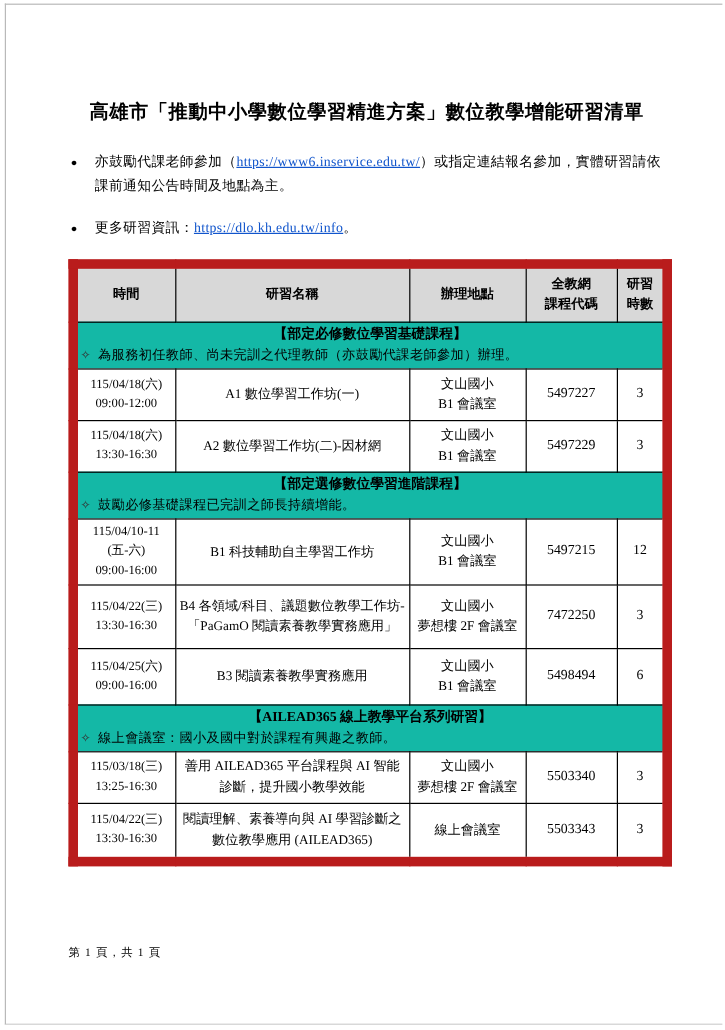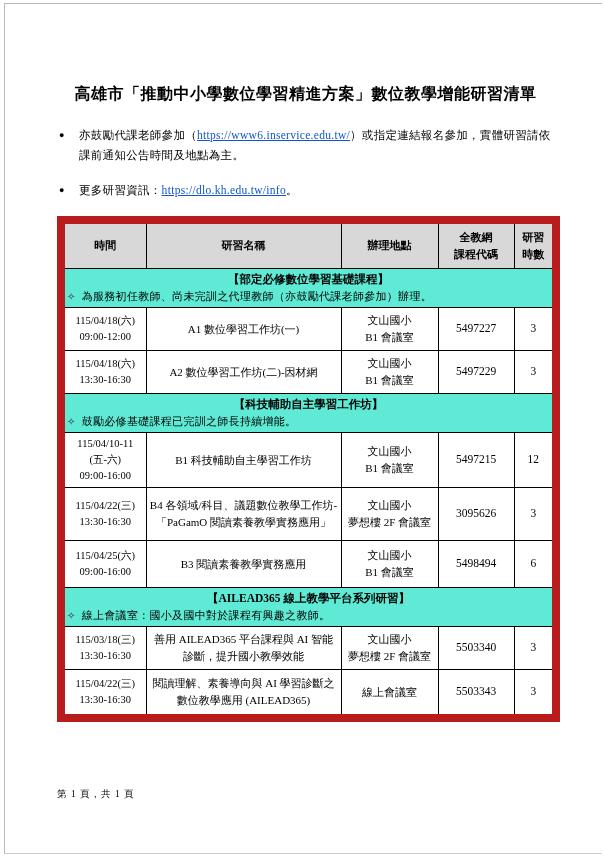--- a/index.html
+++ b/index.html
@@ -24,21 +24,21 @@
   .link{color:#1155cc;text-decoration:underline;cursor:pointer;}
   table.schedule{
     border-collapse:collapse;margin-top:13px;width:495px;table-layout:fixed;
     border:8px solid #b91c1c;
   }
   table.schedule td,table.schedule th{
     border:1px solid #000;padding:1px 2px;vertical-align:middle;
   }
   th{background:#d8d8d8;font-weight:bold;font-size:11px;line-height:1.55;text-align:center;}
   tr.hh th{height:42px;}
-  .band td{background:#5eead4;padding:2px 5px;}
+  .band td{background:#14b8a6;padding:2px 5px;}
   .band-title{text-align:center;font-weight:bold;font-size:11.5px;line-height:1.45;}
   .band-note{text-align:left;font-size:11px;line-height:1.5;letter-spacing:0.3px;}
   .diamond{margin-right:6px;font-size:10px;color:#333;}
   td.c{ text-align:center;font-size:11px;line-height:1.5;}
   td.time{font-size:10.5px;}
   td.code{font-size:11.5px;}
   .pre{white-space:pre-line;}
   tr.h40 td{height:36px;} tr.h42 td{height:40px;} tr.h44 td{height:42px;}
   tr.h46 td{height:44px;} tr.h52 td{height:50px;} tr.h54 td{height:52px;}
   .page-footer{margin-top:66px;text-align:left;font-size:9.5px;letter-spacing:1px;}
@@ -104,62 +104,62 @@
 13:30-16:30</td>
         <td class="c">A2 數位學習工作坊(二)-因材網</td>
         <td class="c pre">文山國小
 B1 會議室</td>
         <td class="c code">5497229</td>
         <td class="c code">3</td>
       </tr>
 
       <tr class="band h40">
         <td colspan="5">
-          <div class="band-title">【科技輔助自主學習工作坊】</div>
+          <div class="band-title">【部定選修數位學習進階課程】</div>
           <div class="band-note"><span class="diamond">✧</span><span>鼓勵必修基礎課程已完訓之師長持續增能。</span></div>
         </td>
       </tr>
       <tr class="h54">
         <td class="c time pre">115/04/10-11
 (五-六)
 09:00-16:00</td>
         <td class="c">B1 科技輔助自主學習工作坊</td>
         <td class="c pre">文山國小
 B1 會議室</td>
         <td class="c code">5497215</td>
         <td class="c code">12</td>
       </tr>
       <tr class="h52">
         <td class="c time pre">115/04/22(三)
 13:30-16:30</td>
         <td class="c">B4 各領域/科目、議題數位教學工作坊-「PaGamO 閱讀素養教學實務應用」</td>
         <td class="c pre">文山國小
 夢想樓 2F 會議室</td>
-        <td class="c code">3095626</td>
+        <td class="c code">7472250</td>
         <td class="c code">3</td>
       </tr>
       <tr class="h46">
         <td class="c time pre">115/04/25(六)
 09:00-16:00</td>
         <td class="c">B3 閱讀素養教學實務應用</td>
         <td class="c pre">文山國小
 B1 會議室</td>
         <td class="c code">5498494</td>
         <td class="c code">6</td>
       </tr>
 
       <tr class="band h40">
         <td colspan="5">
           <div class="band-title">【AILEAD365 線上教學平台系列研習】</div>
           <div class="band-note"><span class="diamond">✧</span><span>線上會議室：國小及國中對於課程有興趣之教師。</span></div>
         </td>
       </tr>
       <tr class="h42">
         <td class="c time pre">115/03/18(三)
-13:30-16:30</td>
+13:25-16:30</td>
         <td class="c">善用 AILEAD365 平台課程與 AI 智能診斷，提升國小教學效能</td>
         <td class="c pre">文山國小
 夢想樓 2F 會議室</td>
         <td class="c code">5503340</td>
         <td class="c code">3</td>
       </tr>
       <tr class="h44">
         <td class="c time pre">115/04/22(三)
 13:30-16:30</td>
         <td class="c">閱讀理解、素養導向與 AI 學習診斷之數位教學應用 (AILEAD365)</td>

